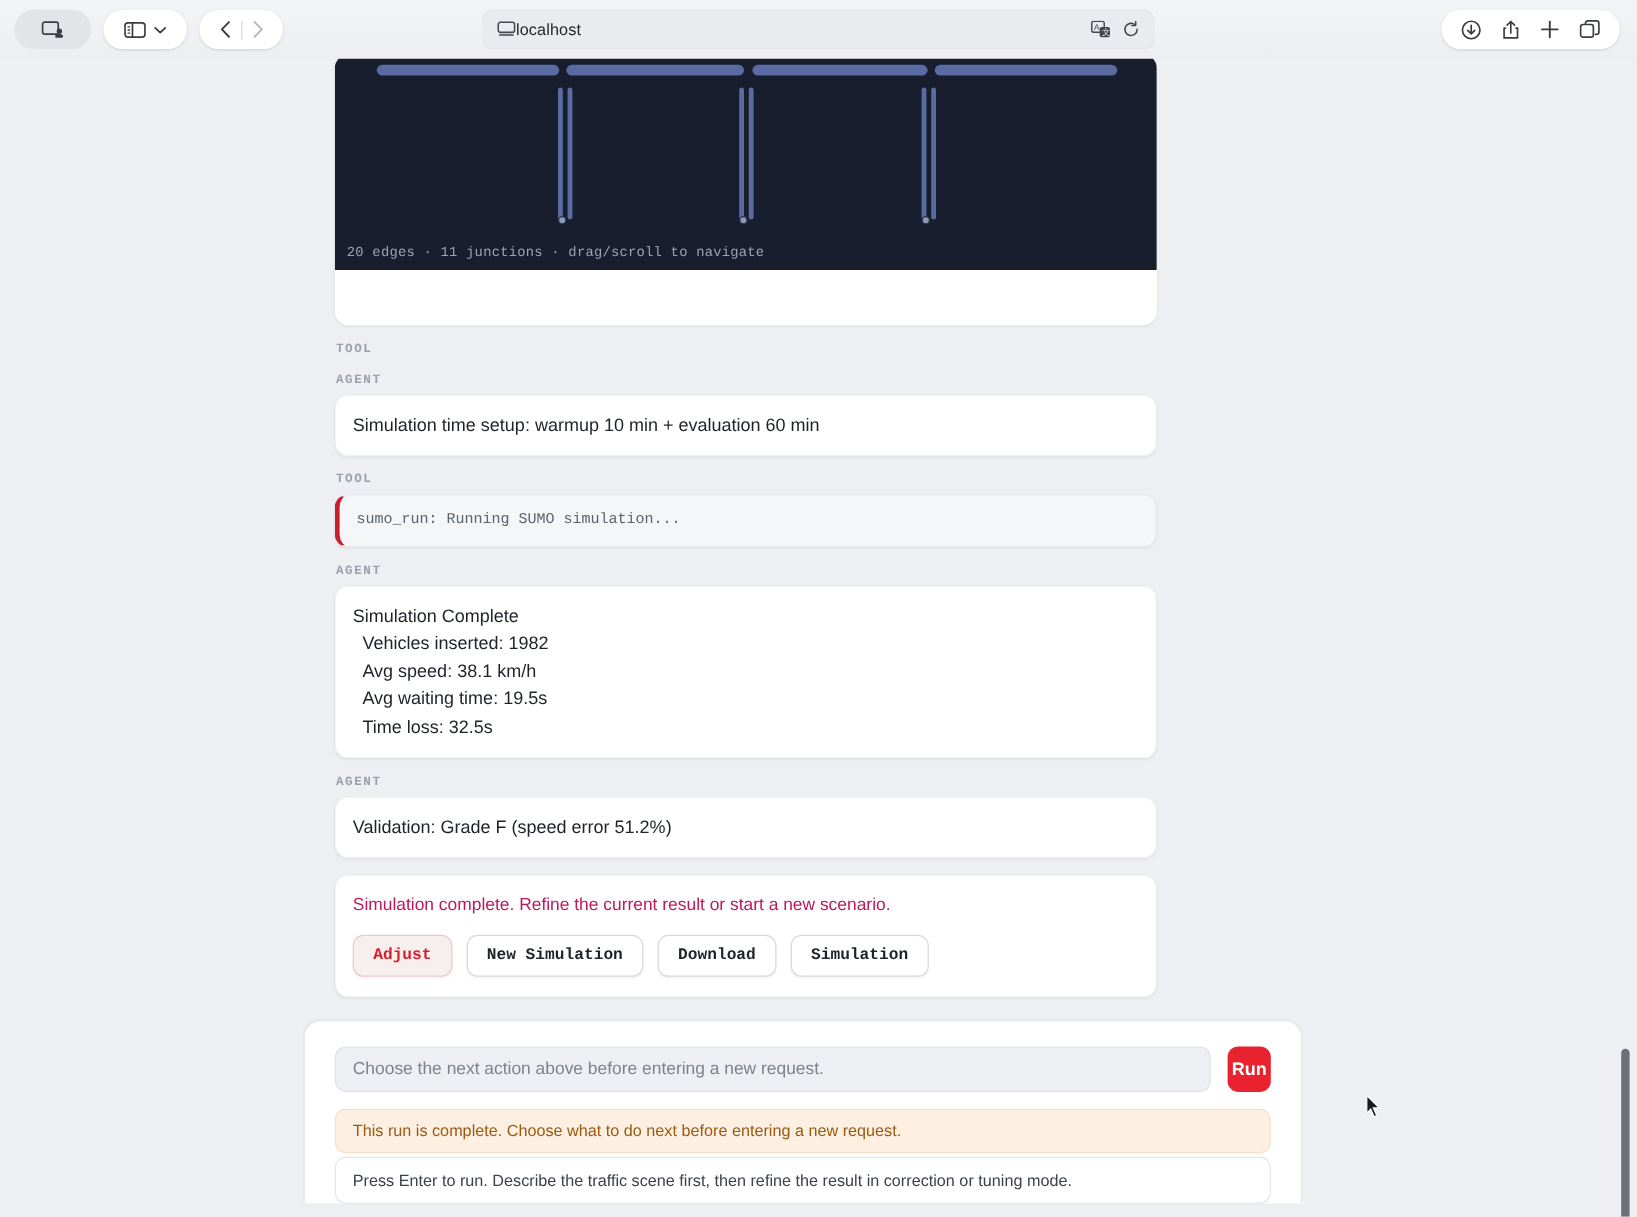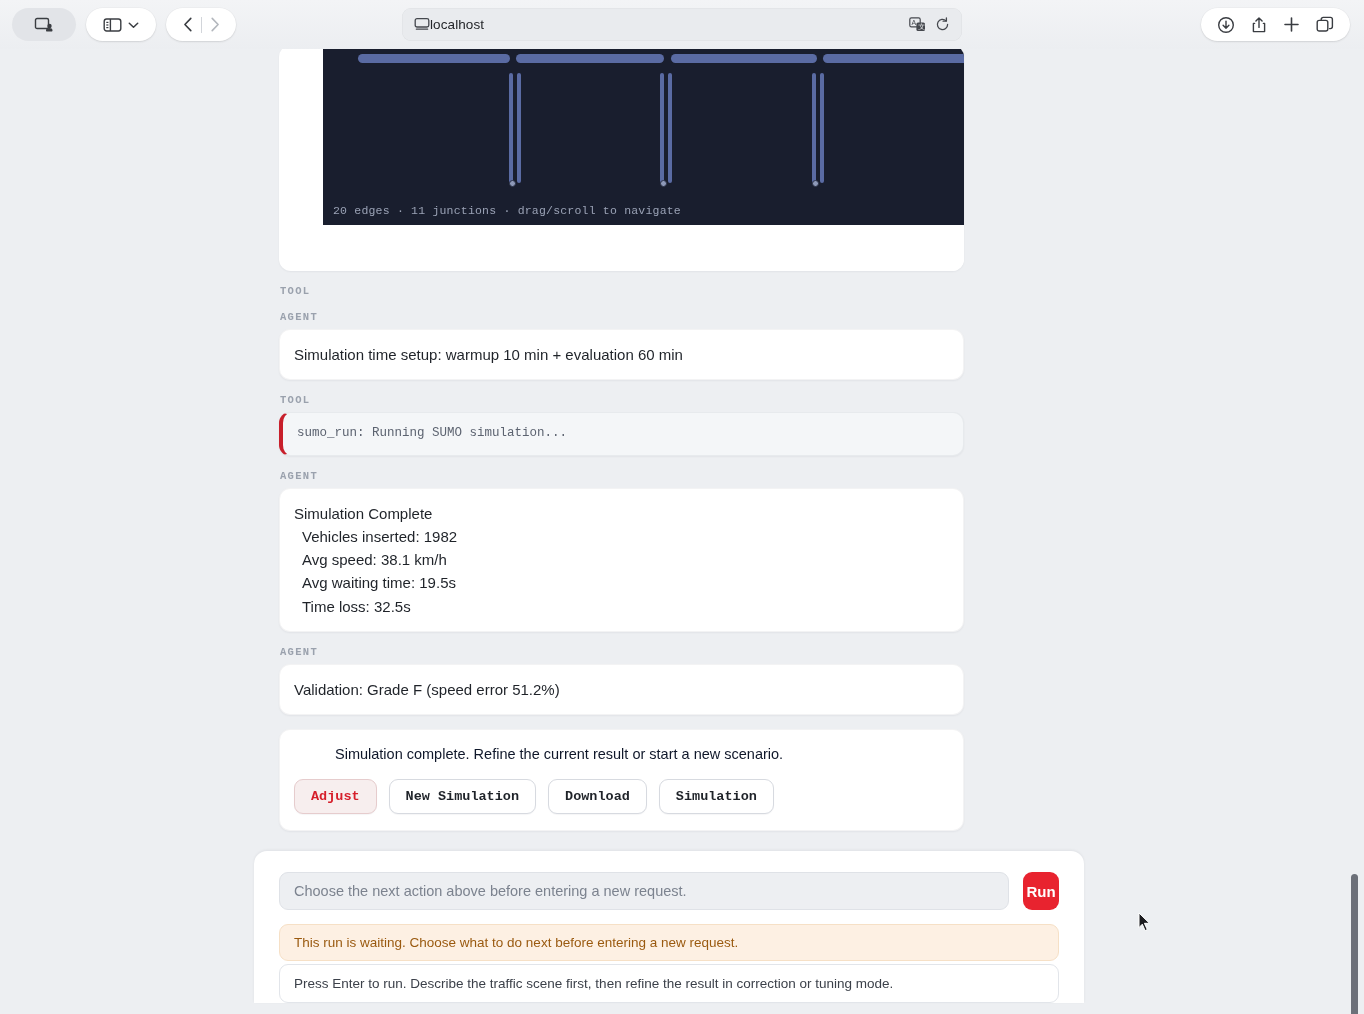--- a/index.html
+++ b/index.html
@@ -54,21 +54,20 @@
 
   .content-col {
     position:absolute; left:279px; top:-4px; width:685px;
   }
 
   
   .map-card {
     background:#ffffff; border-radius:12px; overflow:hidden;
     box-shadow: 0 1px 2px rgba(16,24,40,.05);
     height: 226px;
-    padding-left: 44px;
   }
   .map-canvas {
     position:relative; height:180px; background:#191e2e; overflow:hidden;
   }
   .road-h {
     position:absolute; height:9px; border-radius:5px; background:#5a6ba3;
   }
   .road-v {
     position:absolute; width:4px; border-radius:3px; background:#5a6ba3;
   }
@@ -103,21 +102,21 @@
   }
   .bubble .line { display:block; }
   .bubble .line.indent { padding-left:8px; }
 
   .action-card {
     margin-top:14px; background:#ffffff; border-radius:11px;
     padding:16px 14px 16px 14px;
     box-shadow: 0 1px 2px rgba(16,24,40,.05);
     border:.5px solid rgba(16,24,40,.05);
   }
-  .action-prompt { font-size:14.5px; color:#0f172a;margin-left:41px; }
+  .action-prompt { font-size:14.5px; color:#be185d; }
   .action-row { display:flex; gap:12px; margin-top:17px; }
   .act-btn {
     font-family:"Liberation Mono", monospace;
     font-size:13.5px; font-weight:bold;
     padding:9px 16px; border-radius:9px;
     background:#ffffff; color:#1f2329;
     border:1px solid #d7dae0; cursor:pointer;
     box-shadow:0 1px 1px rgba(16,24,40,.04);
   }
   .act-btn.primary {
@@ -319,21 +318,21 @@
           <button class="act-btn">Simulation</button>
         </div>
     </div>
   </div>
 
   <div class="composer">
     <div class="composer-row">
       <input class="composer-input" type="text" placeholder="Choose the next action above before entering a new request." style="">
       <button class="run-btn">Run</button>
     </div>
-    <div class="notice">This run is waiting. Choose what to do next before entering a new request.</div>
+    <div class="notice">This run is complete. Choose what to do next before entering a new request.</div>
     <div class="hint">Press Enter to run. Describe the traffic scene first, then refine the result in correction or tuning mode.</div>
   </div>
 
   <div class="scrollbar-track">
     <div class="scrollbar-thumb"></div>
   </div>
 </div>
 
 <div class="cursor">
   <svg width="14" height="21" viewBox="0 0 14 21">

